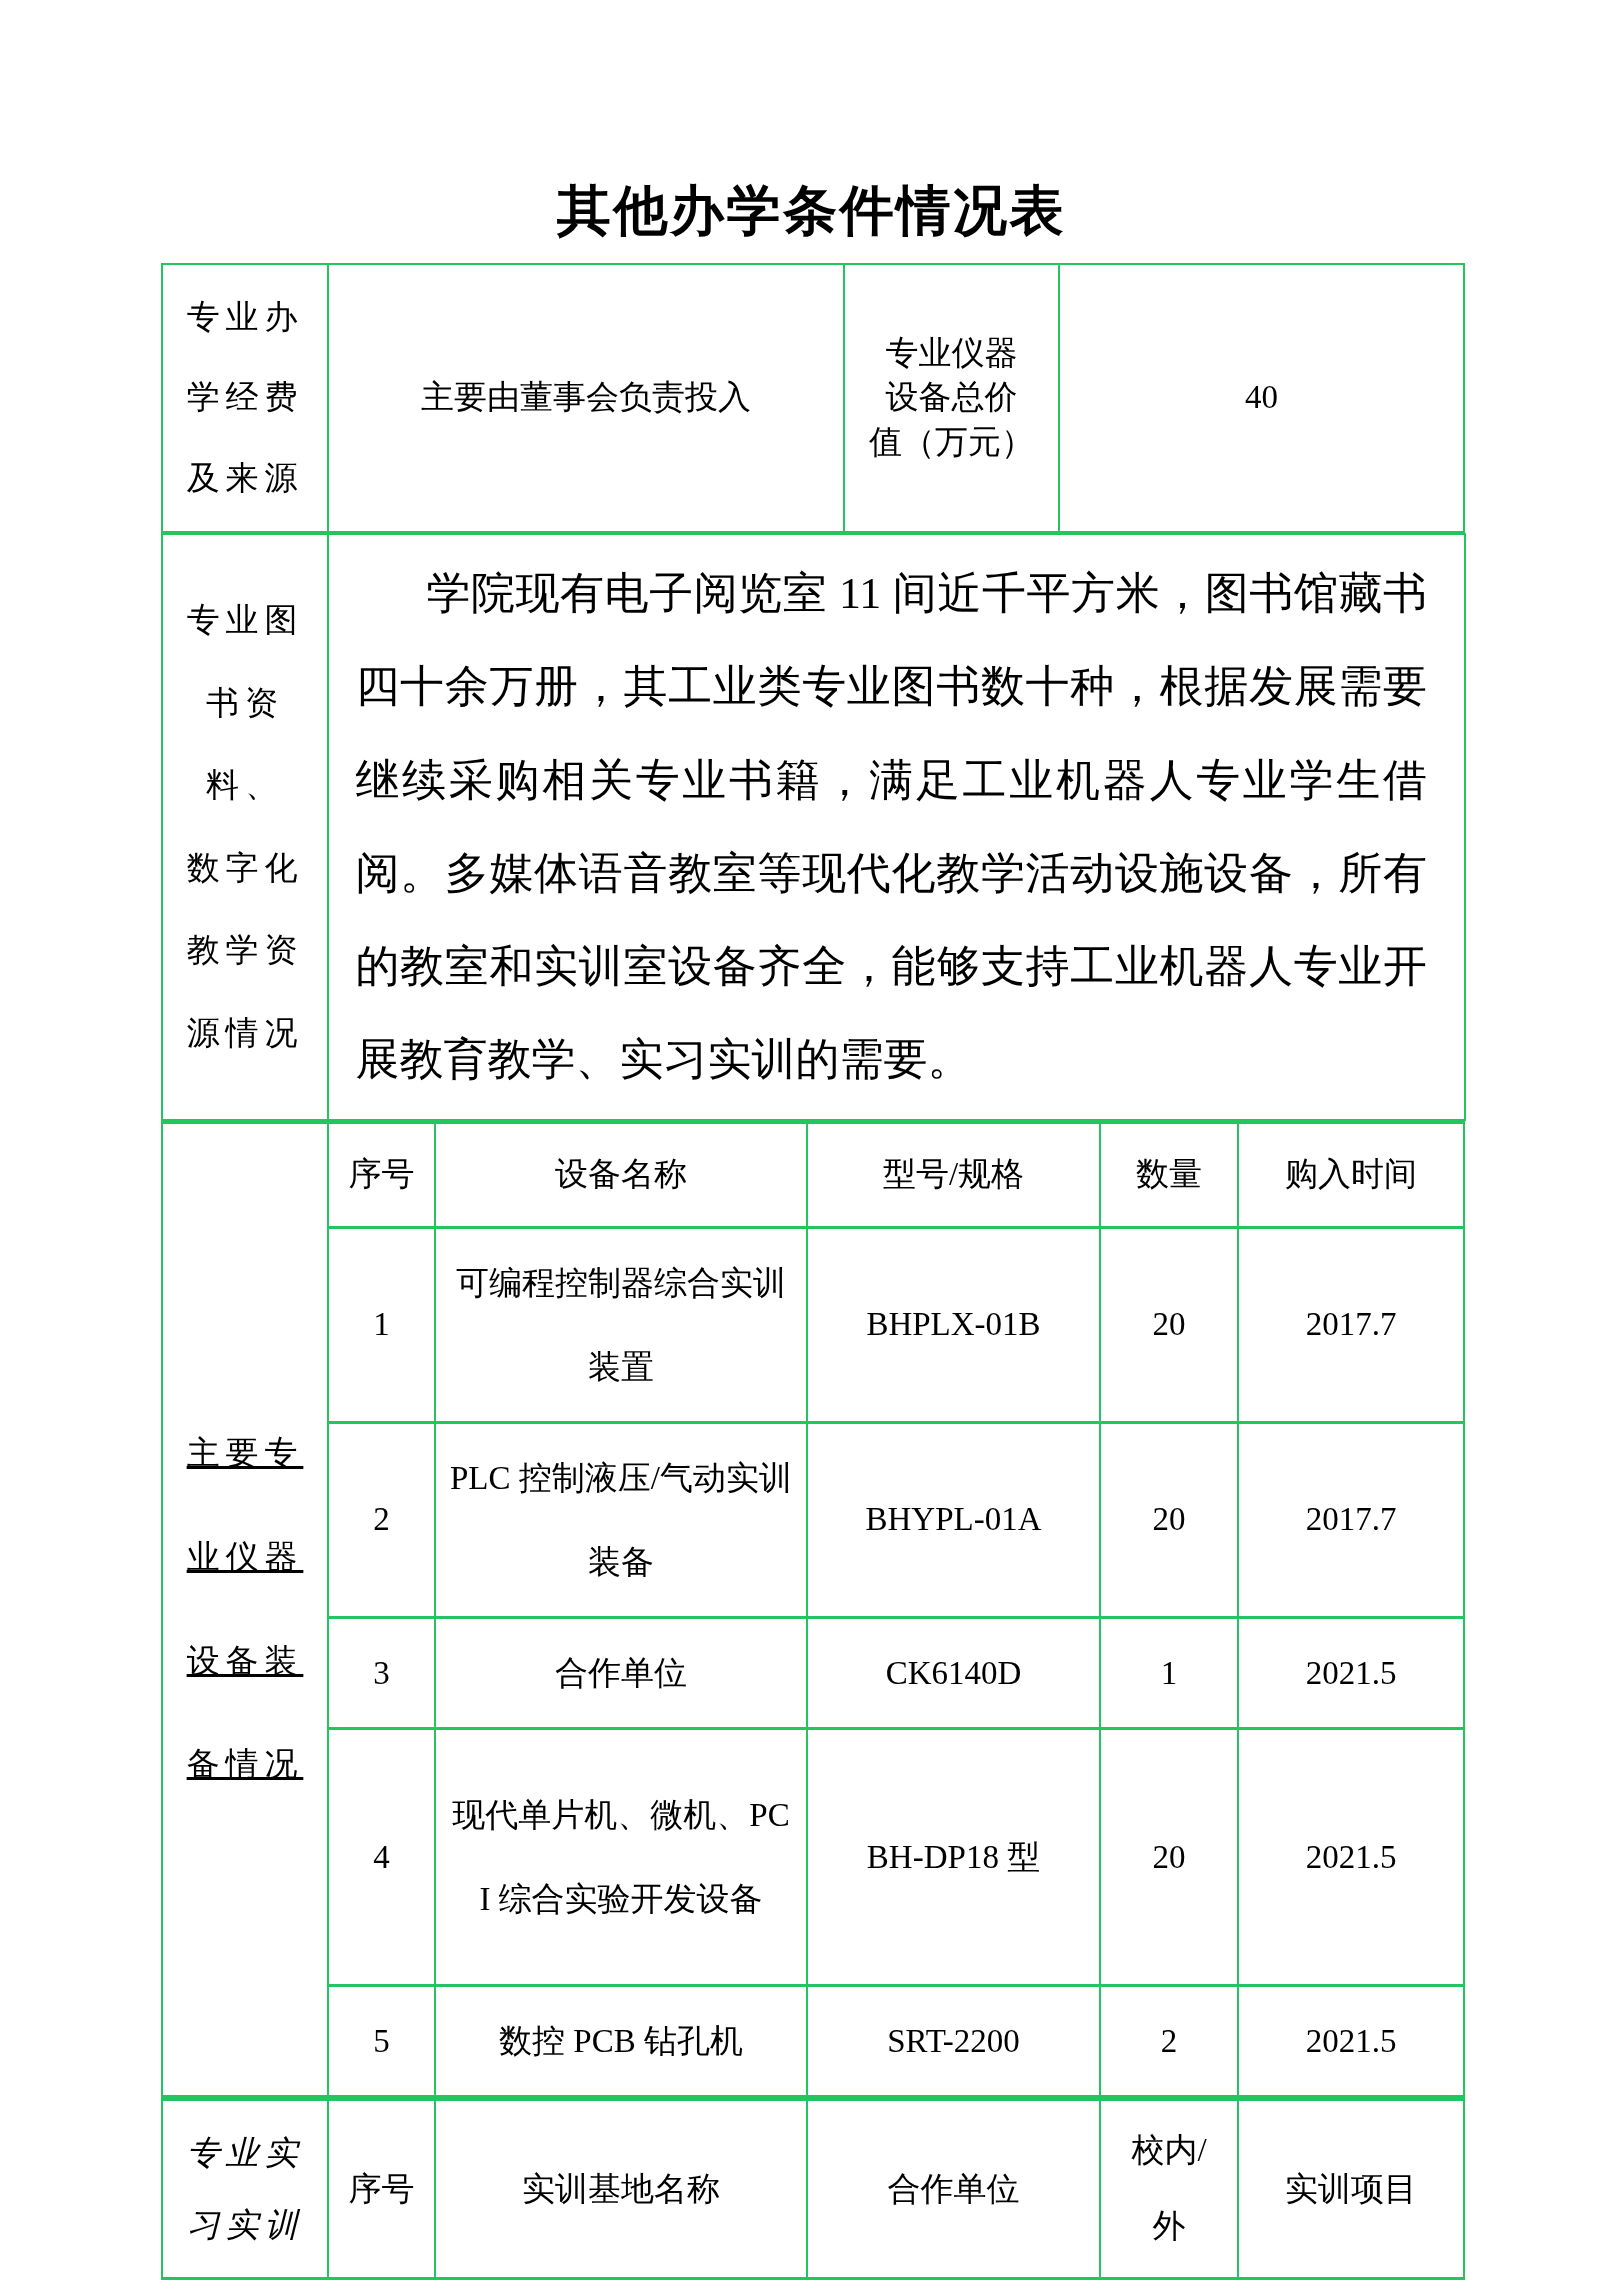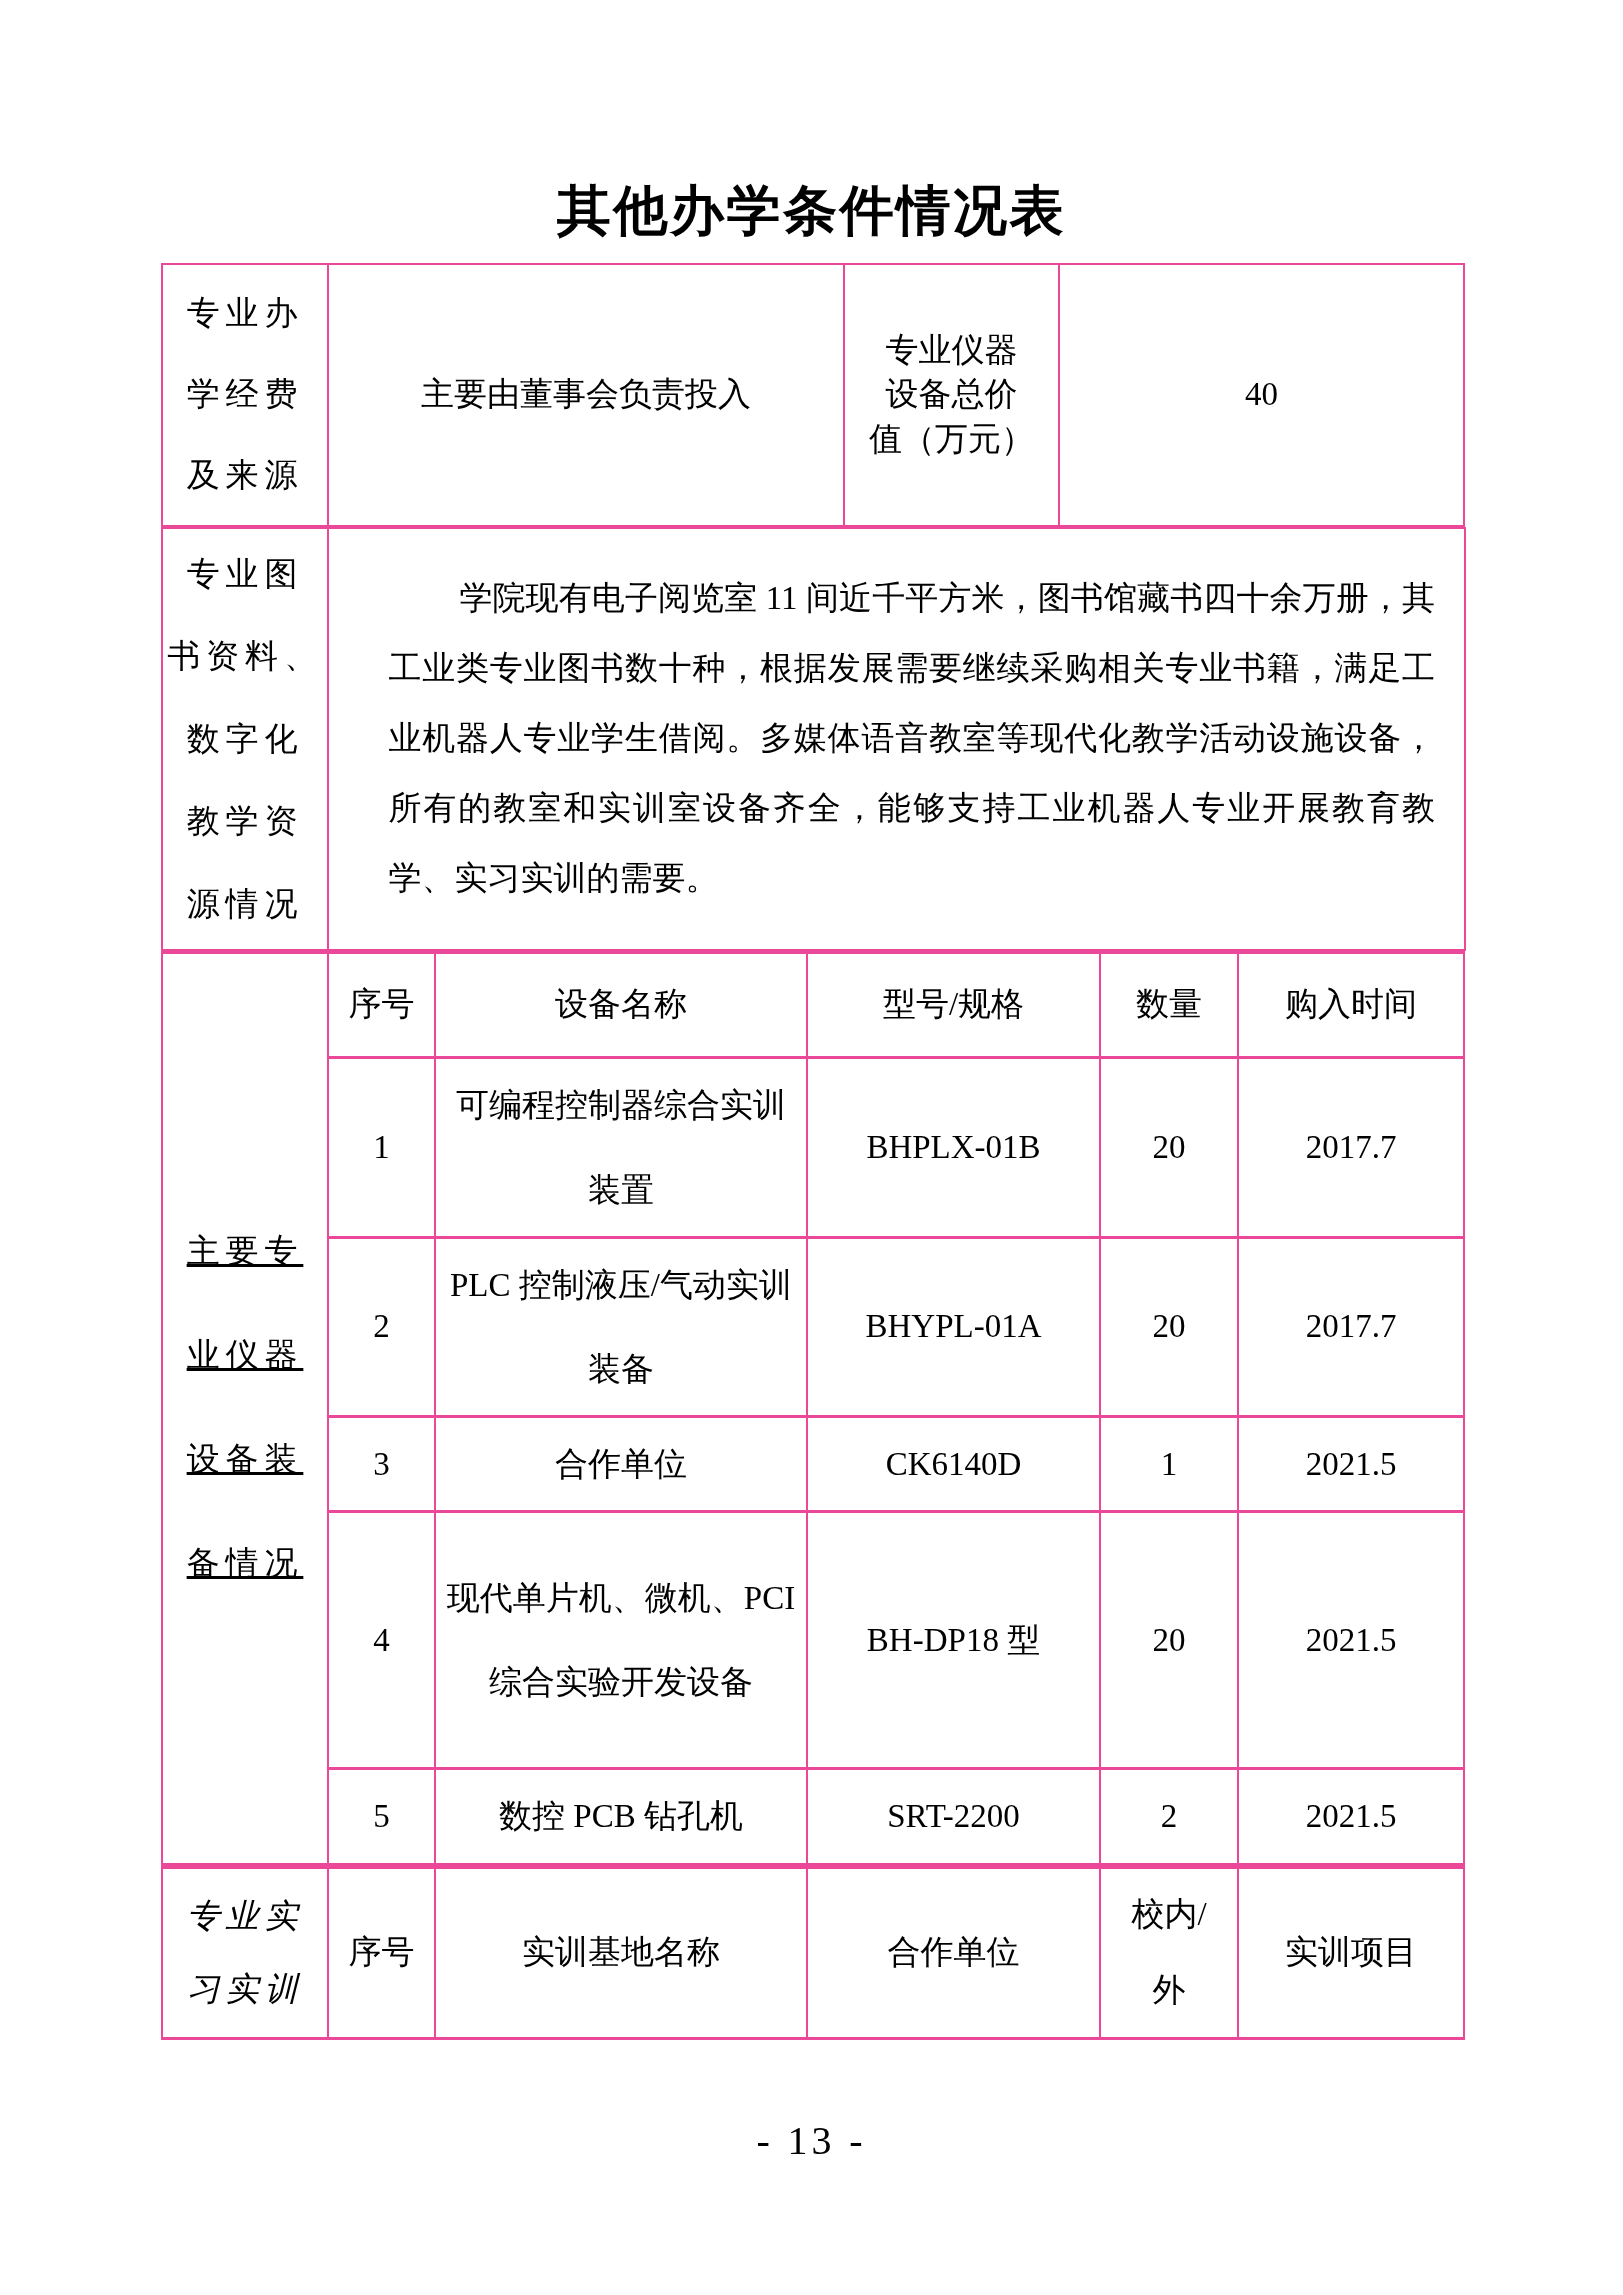--- a/index.html
+++ b/index.html
@@ -20,47 +20,46 @@
     letter-spacing: 2.6px;
     line-height: 1.25;
   }
   table.tbl {
     border-collapse: collapse;
     table-layout: fixed;
     margin-left: 161px;
     width: 1303px;
   }
   table.tbl td {
-    border: 2px solid #ec4899;
+    border: 2px solid #22c55e;
     text-align: center;
     vertical-align: middle;
     font-size: 33px;
-    padding: 4px;
+    padding: 12px;
     overflow: hidden;
     word-break: break-all;
   }
   
   table.tbl-c td, table.tbl-d td { border-top-width: 3.3px; border-bottom-width: 3.3px; }
   
   td.hdr { white-space: pre-line; font-size: 31px; letter-spacing: 5.9px; padding: 0 1.3px; }
   td.hdr-a { line-height: 2.45; }
   td.hdr-b { line-height: 2.5;  }
   td.hdr-c { line-height: 3.15; text-decoration: underline; }
   td.hdr-d { line-height: 2.2; font-style: italic;  }
   
   td.value-label { white-space: pre-line; font-size: 29px; line-height: 1.35; }
   
   td.para-cell { text-align: left; }
   .para {
-    font-size: 33px;
+    font-size: 44px;
     line-height: 2.12;
     text-align: justify;
     text-indent: 71px;
     padding: 0 25px 0 14.4px;
-    margin-left: 41px;
   }
   
   td.name-cell { line-height: 2.55; padding: 0 37px; }
   td.plain { line-height: 1.5; }
   td.colhead { line-height: 1.5; }
   td.inout { white-space: pre-line; line-height: 2.3; }
   .pageno {
     margin-top: 77px;
     text-align: center;
     font-size: 40px;

